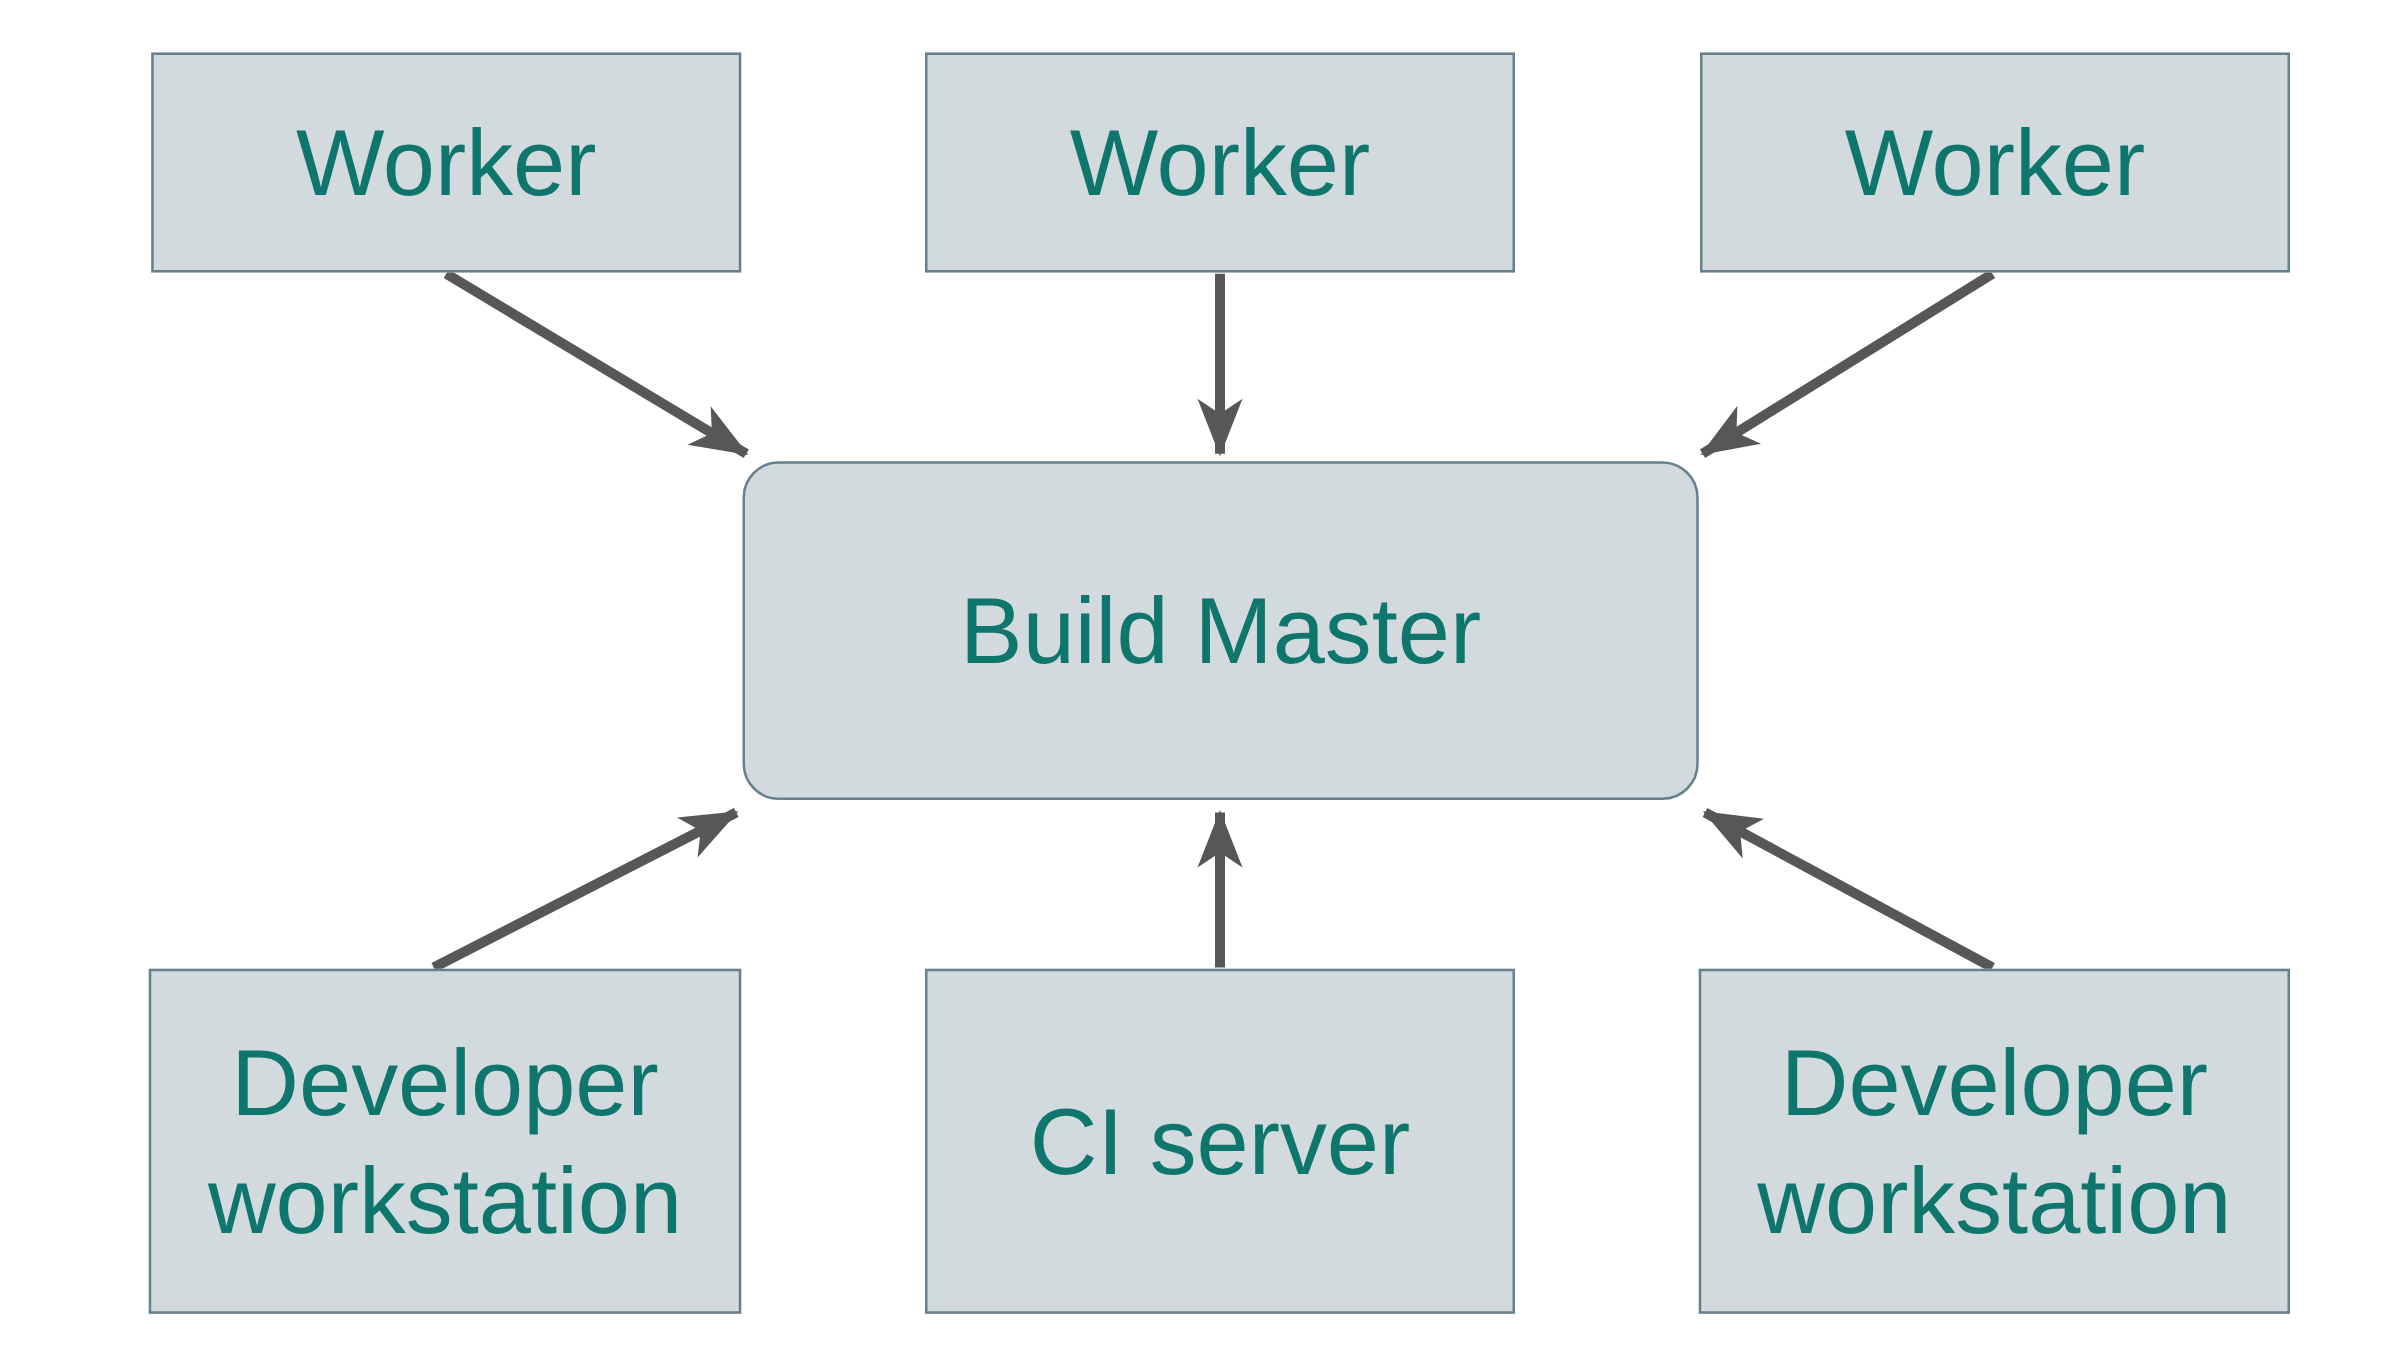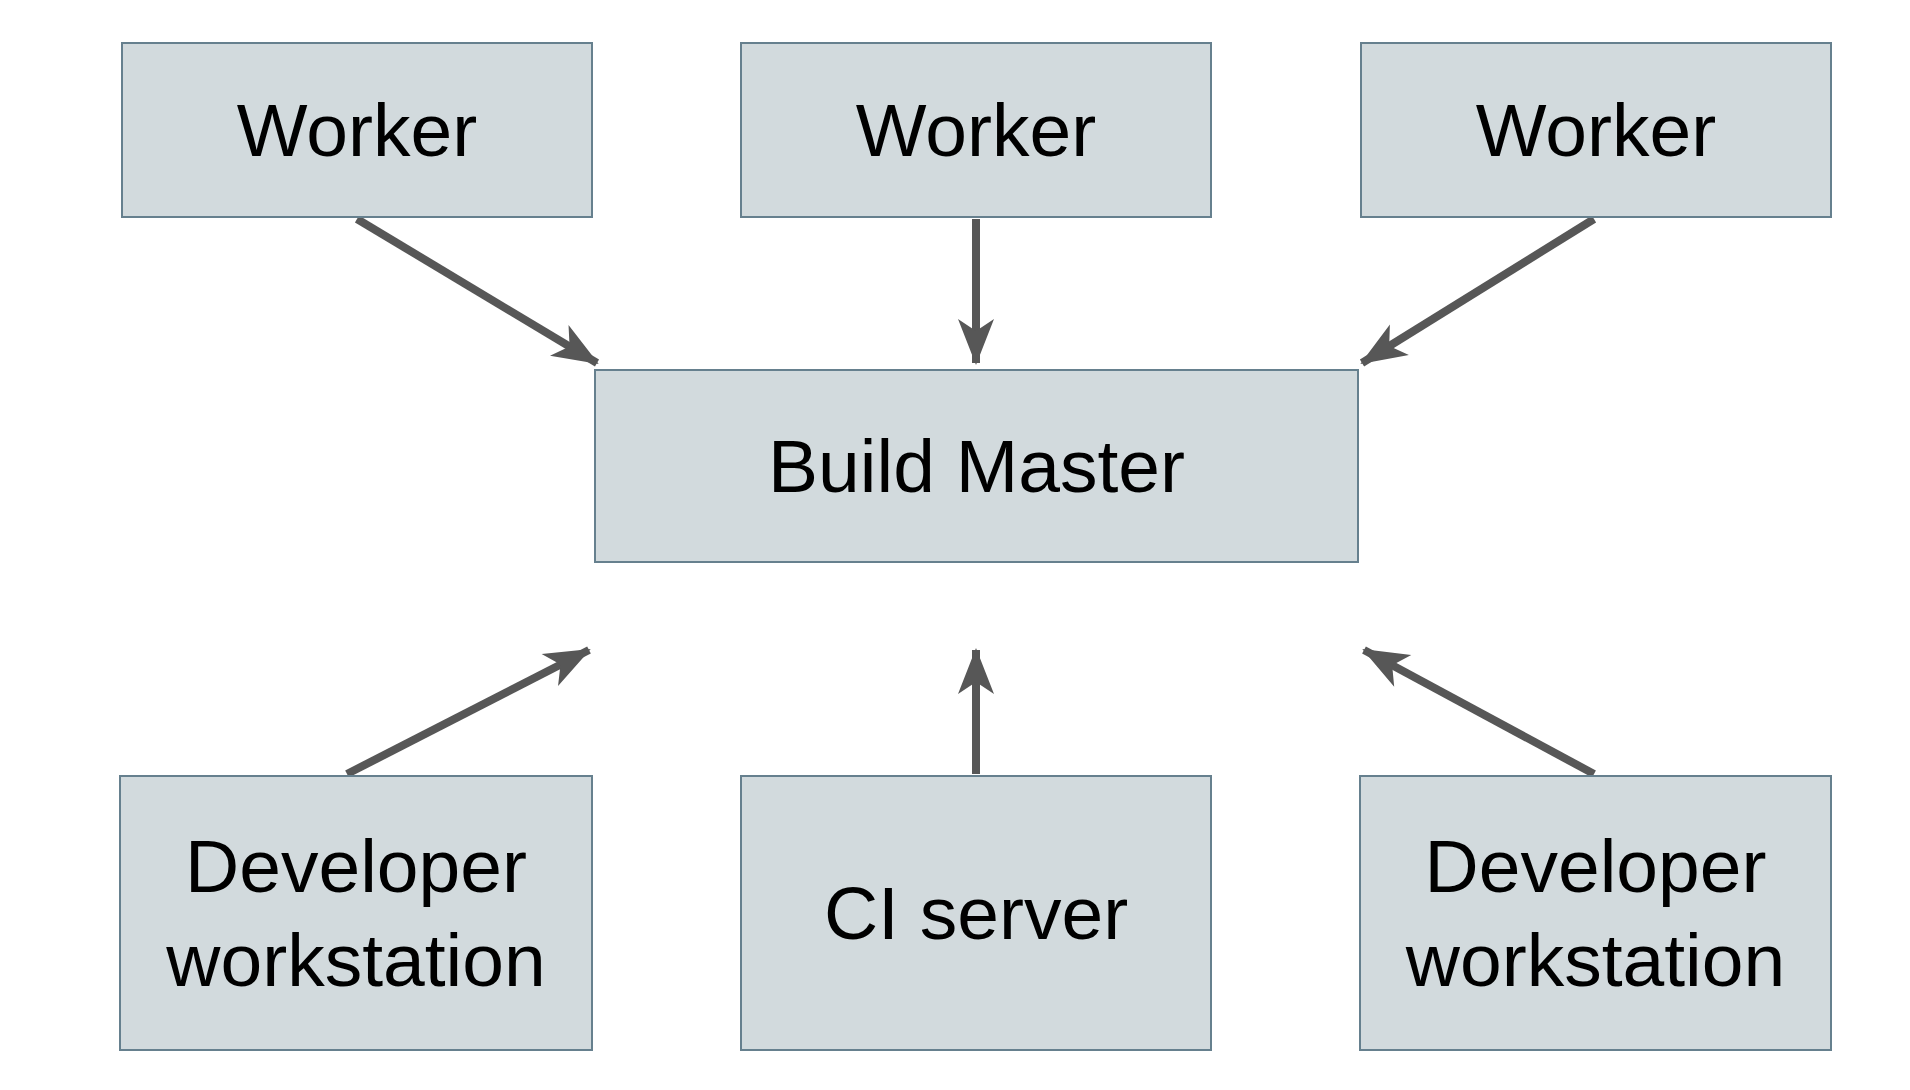--- a/index.html
+++ b/index.html
@@ -29,30 +29,30 @@
     border: 2px solid #66808e;
     box-sizing: border-box;
     display: flex;
     align-items: center;
     justify-content: center;
     text-align: center;
   }
   .node .label {
     font-size: 75px;
     line-height: 1.26;
-    color: #000000;
+    color: #0f766e;
     letter-spacing: 0px;
     padding: 0 10px;
   }
   
   .n-worker1 { left: 121px; top: 42px;  width: 472px; height: 176px; }
   .n-worker2 { left: 740px; top: 42px;  width: 472px; height: 176px; }
   .n-worker3 { left: 1360px; top: 42px; width: 472px; height: 176px; }
   
-  .n-buildmaster { left: 594px; top: 369px; width: 765px; height: 194px; }
+  .n-buildmaster { left: 594px; top: 369px; width: 765px; height: 271px; border-radius: 29px; }
   
   .n-devleft  { left: 119px;  top: 775px; width: 474px; height: 276px; }
   .n-ciserver { left: 740px;  top: 775px; width: 472px; height: 276px; text-align: right; }
   .n-devright { left: 1359px; top: 775px; width: 473px; height: 276px; }
 </style>
 </head>
 <body>
 
 <div class="canvas">
 

